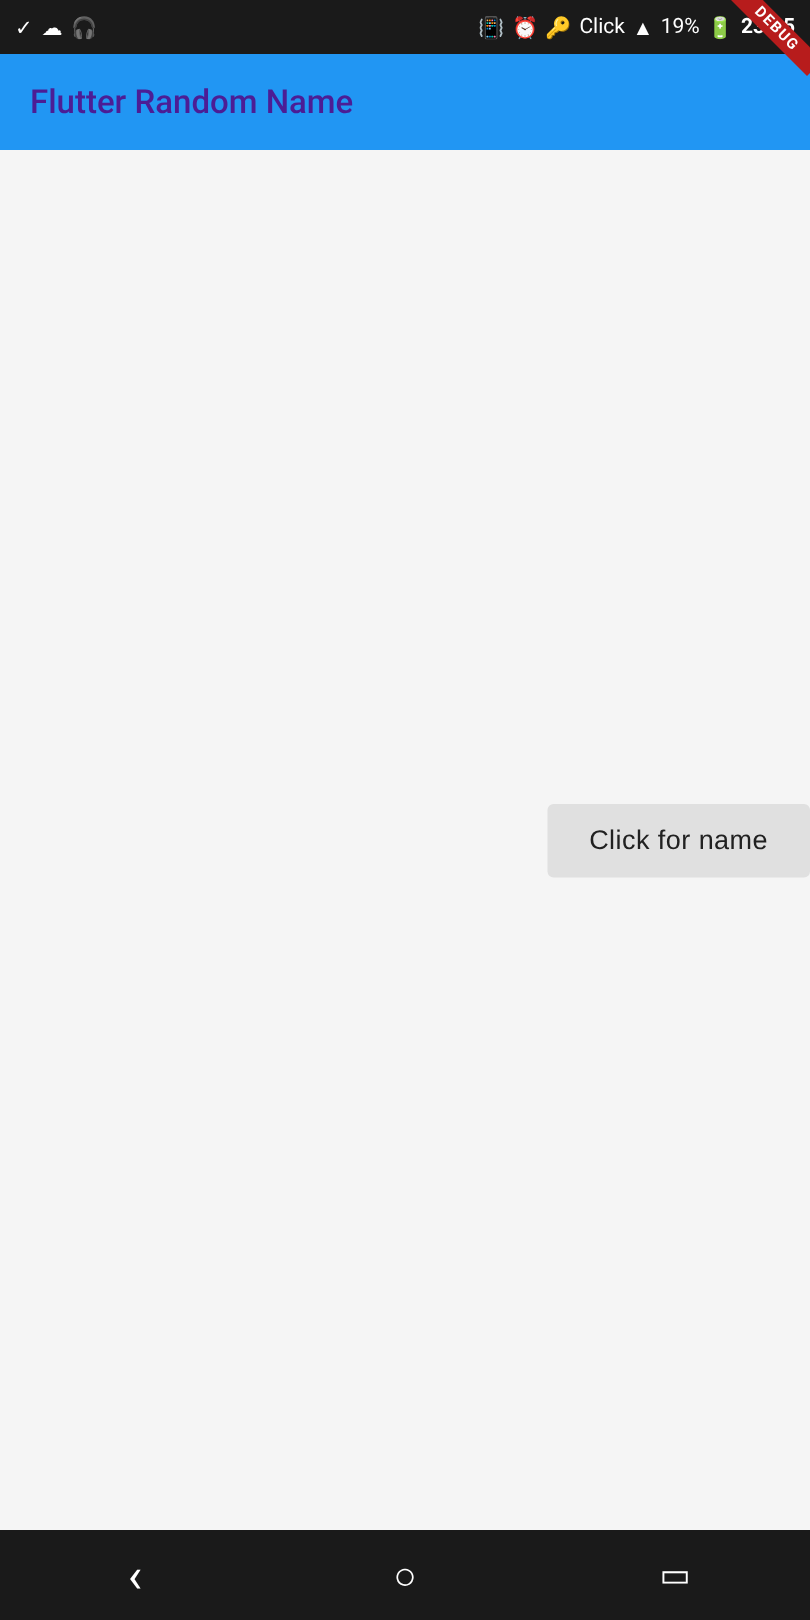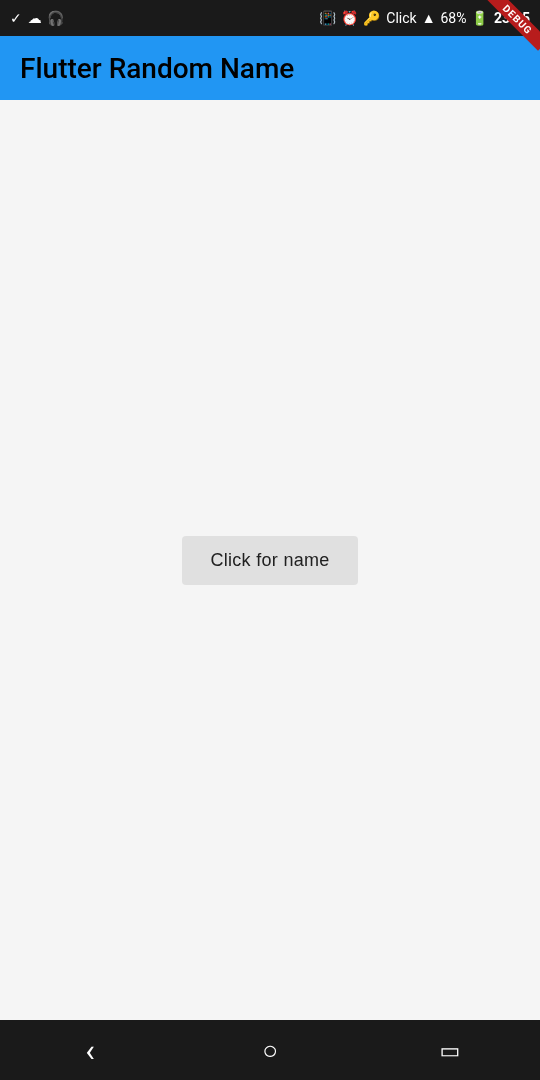--- a/index.html
+++ b/index.html
@@ -83,33 +83,33 @@
     .app-bar {
       width: 100%;
       height: 64px;
       background: #2196f3;
       display: flex;
       align-items: center;
       padding: 0 20px;
     }
 
     .app-bar-title {
-      color: #000000;
-      font-size: 28px;
+      color: #4c1d95;
+      font-size: 22px;
       font-weight: 500;
     }
 
     
     .main-content {
       width: 100%;
       height: calc(1080px - 36px - 64px - 60px);
       background: #f5f5f5;
       display: flex;
       align-items: center;
-      justify-content: center;
+      justify-content: flex-end;
     }
 
     
     .flat-button {
       background: #e0e0e0;
       border: none;
       border-radius: 4px;
       padding: 14px 28px;
       font-size: 18px;
       color: #212121;
@@ -158,21 +158,21 @@
     <span class="status-icon">✓</span>
     <span class="status-icon">☁</span>
     <span class="status-icon">🎧</span>
   </div>
   <div class="status-bar-right">
     <span class="status-icon">📳</span>
     <span class="status-icon">⏰</span>
     <span class="status-icon">🔑</span>
     <span class="status-icon">Click</span>
     <span class="status-icon">▲</span>
-    <span class="status-icon">68%</span>
+    <span class="status-icon">19%</span>
     <span class="status-icon">🔋</span>
     <span class="status-time">23:15</span>
   </div>
 </div>
 
 <div class="debug-banner">
   <span class="debug-banner-text">DEBUG</span>
 </div>
 
 <div class="app-bar">

